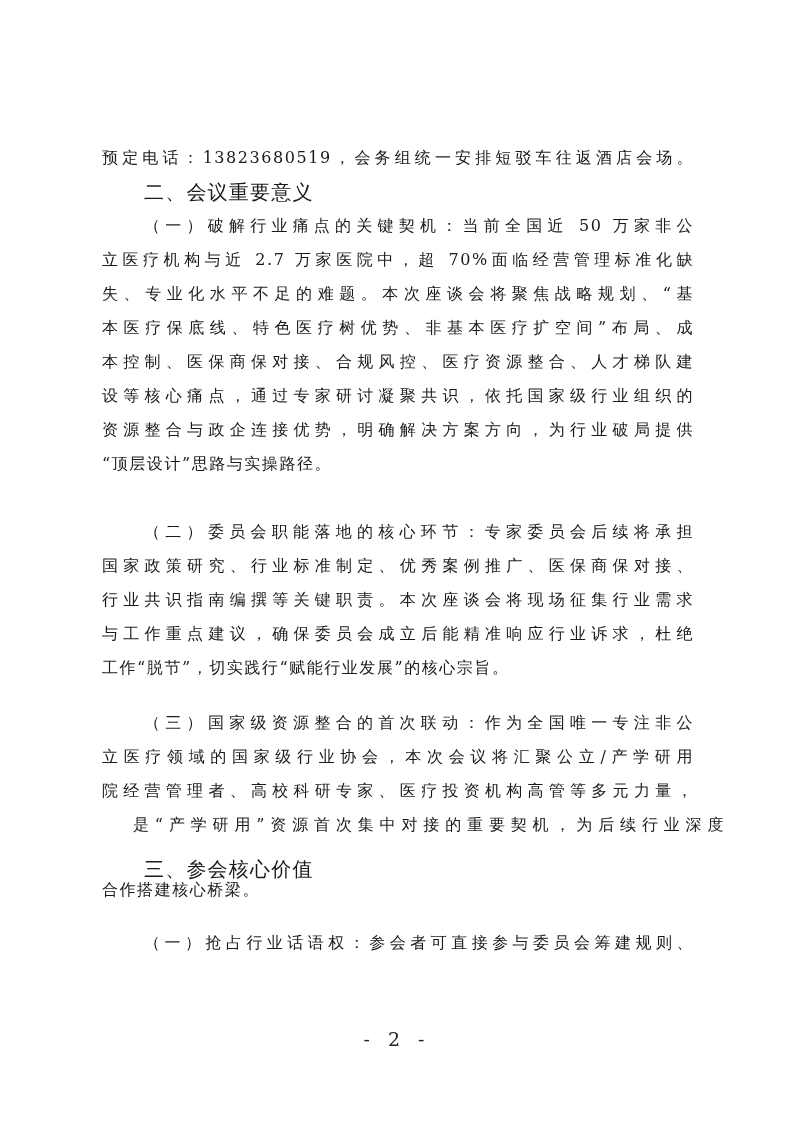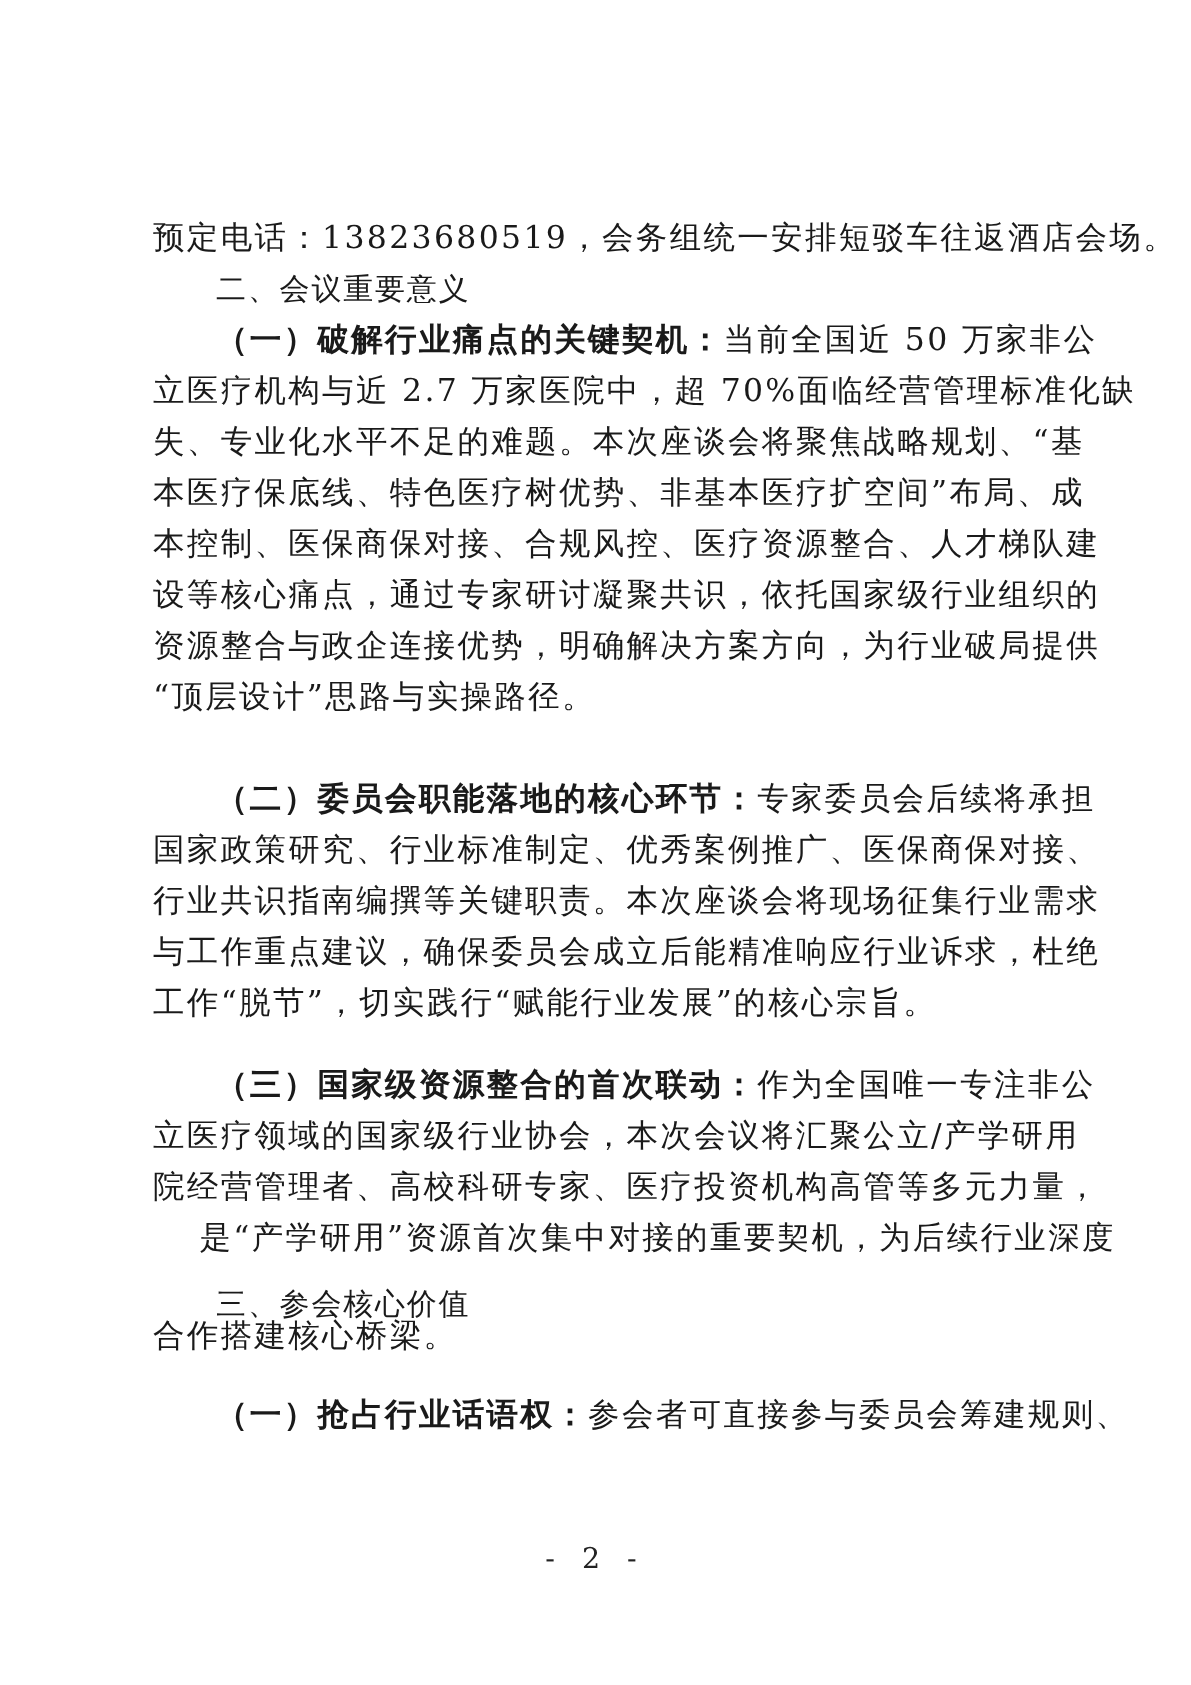--- a/index.html
+++ b/index.html
@@ -1,23 +1,23 @@
 <!DOCTYPE html>
 <html><head>
 <meta charset="utf-8">
 <style>
   html, body { margin:0; padding:0; background:#ffffff; }
   body { width:794px; height:1123px; position:relative; overflow:hidden;
          font-family:"DejaVu Serif","Liberation Serif",serif; color:#1a1a1a; }
   .line { position:absolute; left:102px; width:592px; height:34px; line-height:34px;
-          font-size:21px; white-space:nowrap; letter-spacing:1.55px; }
+          font-size:16px; white-space:nowrap; letter-spacing:1.55px; }
   .indent { left:144px; width:550px; }
   .heading { font-family:"DejaVu Sans","Liberation Sans",sans-serif; font-weight:normal;
              font-size:20px; left:144px; letter-spacing:1.2px; }
-  .bold { font-weight:bold; }
+  .bold { font-weight:normal; }
   .just { text-align:justify; text-align-last:justify; }
   .page-num { position:absolute; left:0; width:794px; top:1028px; text-align:center;
               font-size:19px; color:#222; letter-spacing:6px; }
 </style>
 </head>
 <body>
 
 <div>
 
   <div class="line just" style="top:141px;">预定电话：13823680519，会务组统一安排短驳车往返酒店会场。</div>

